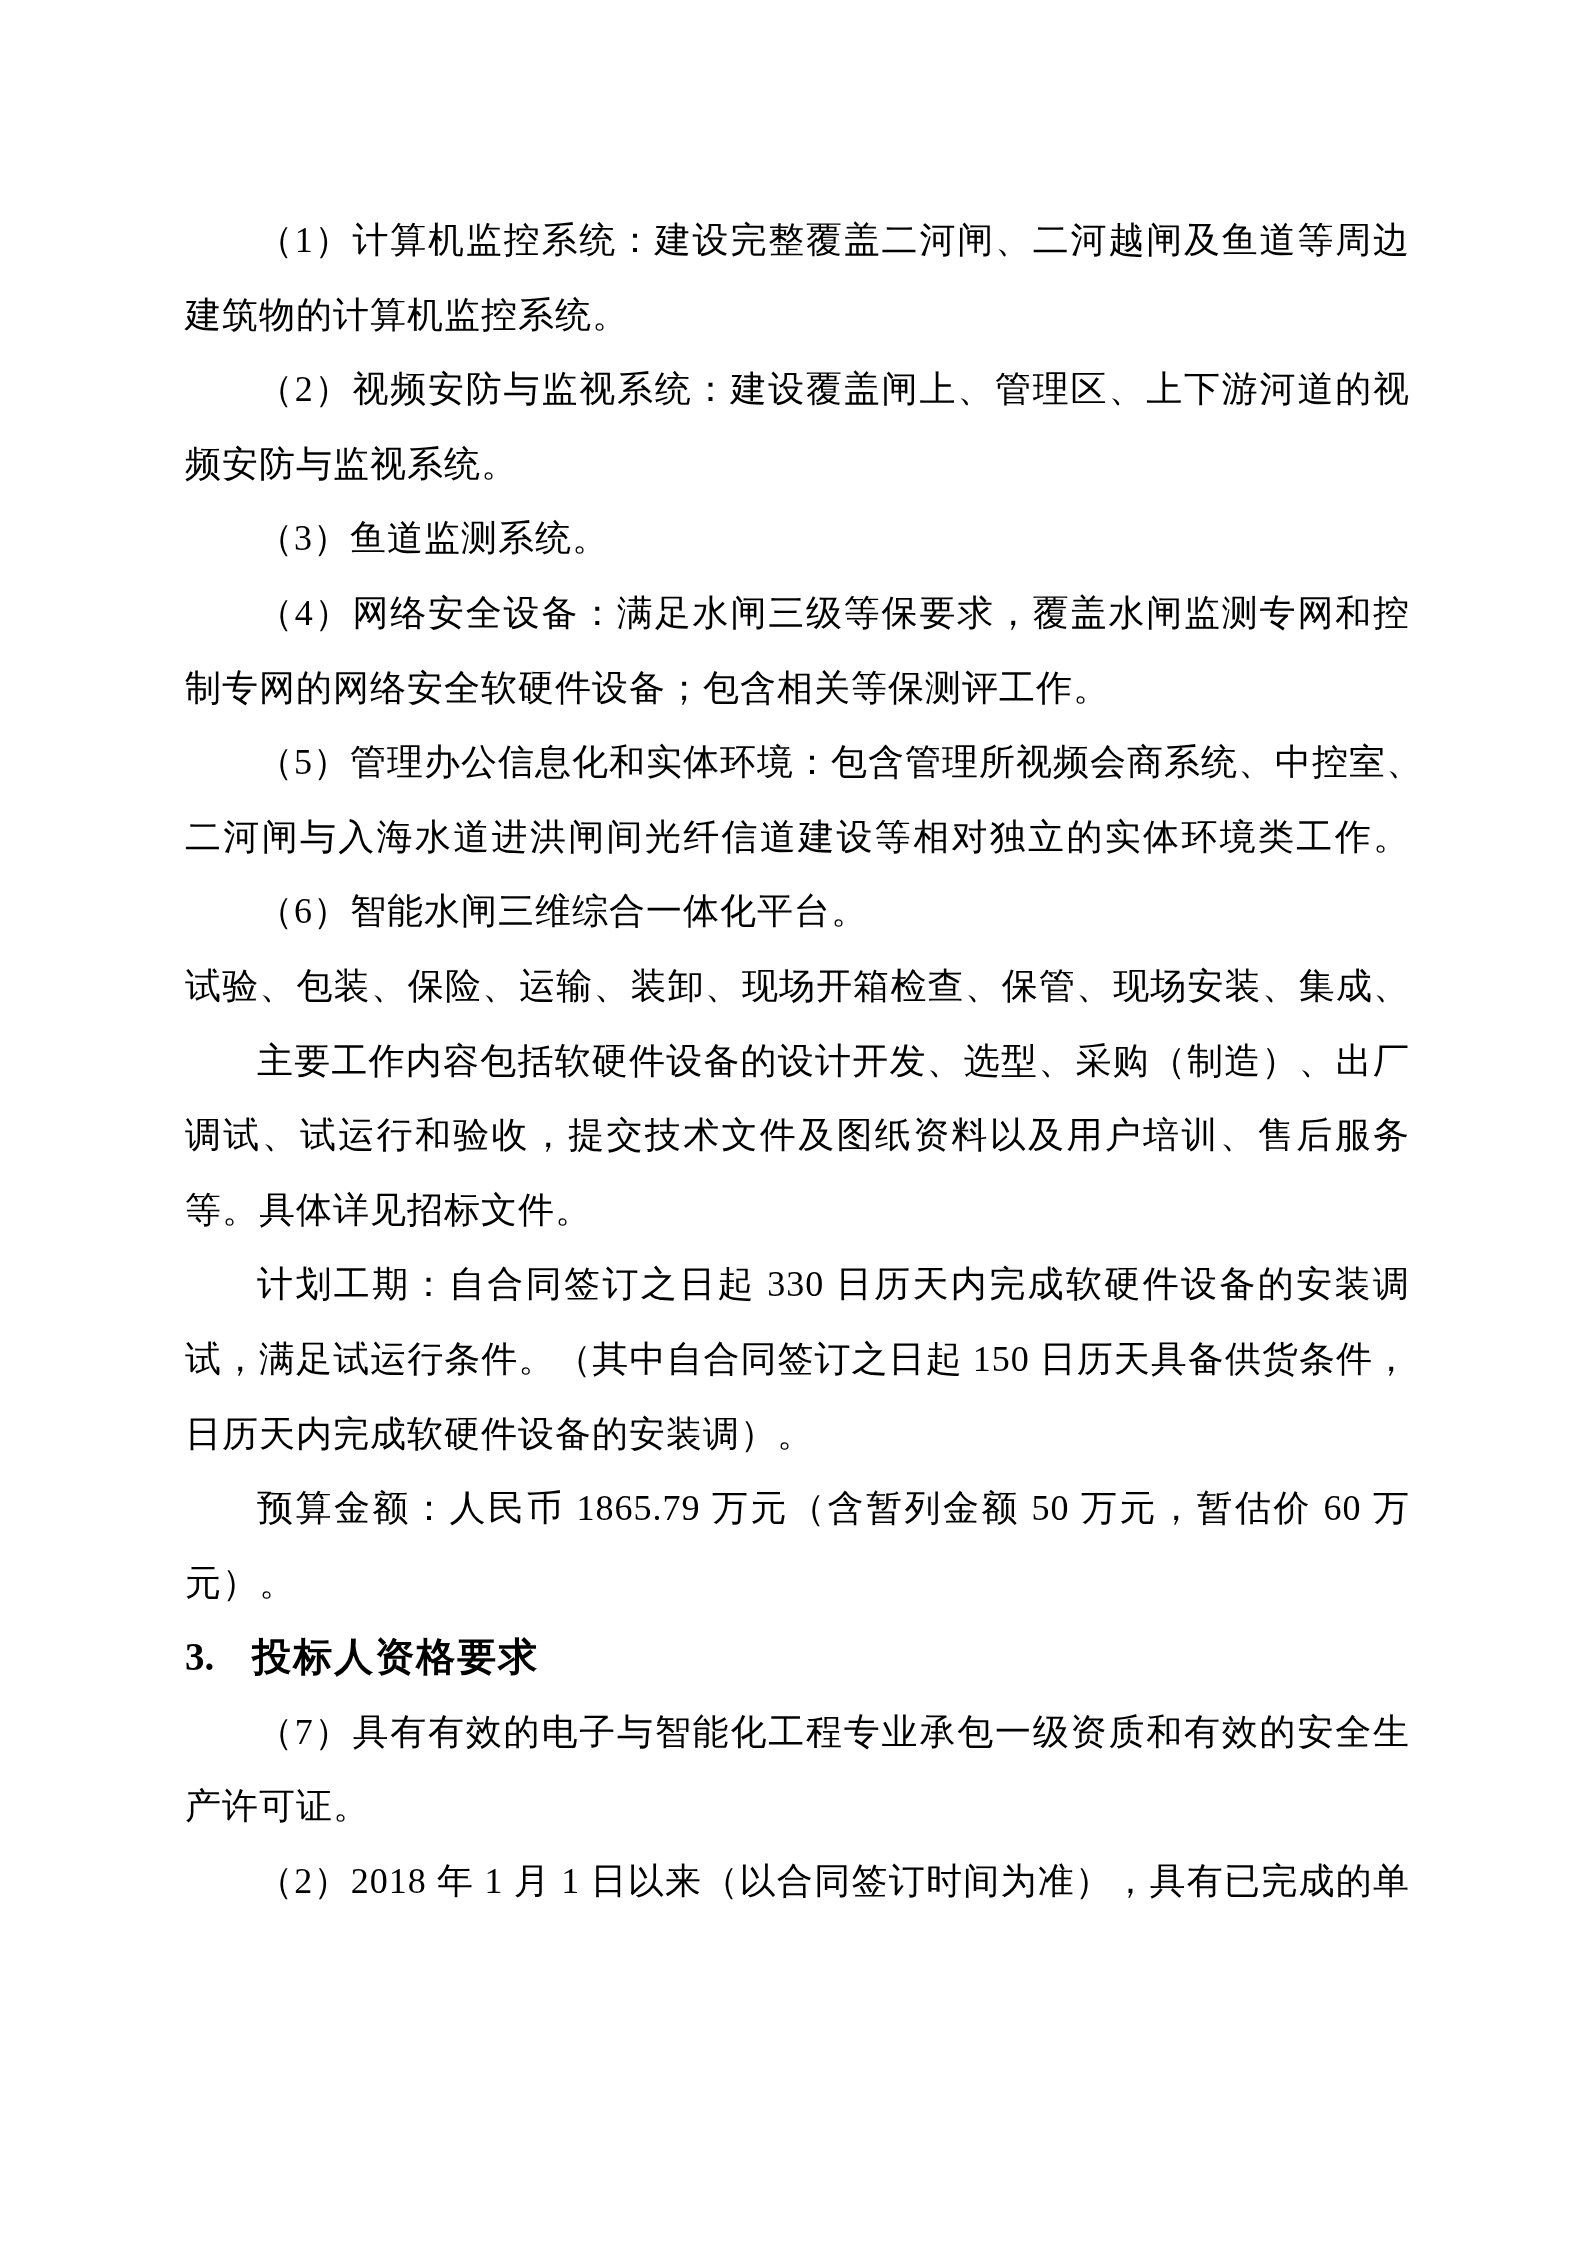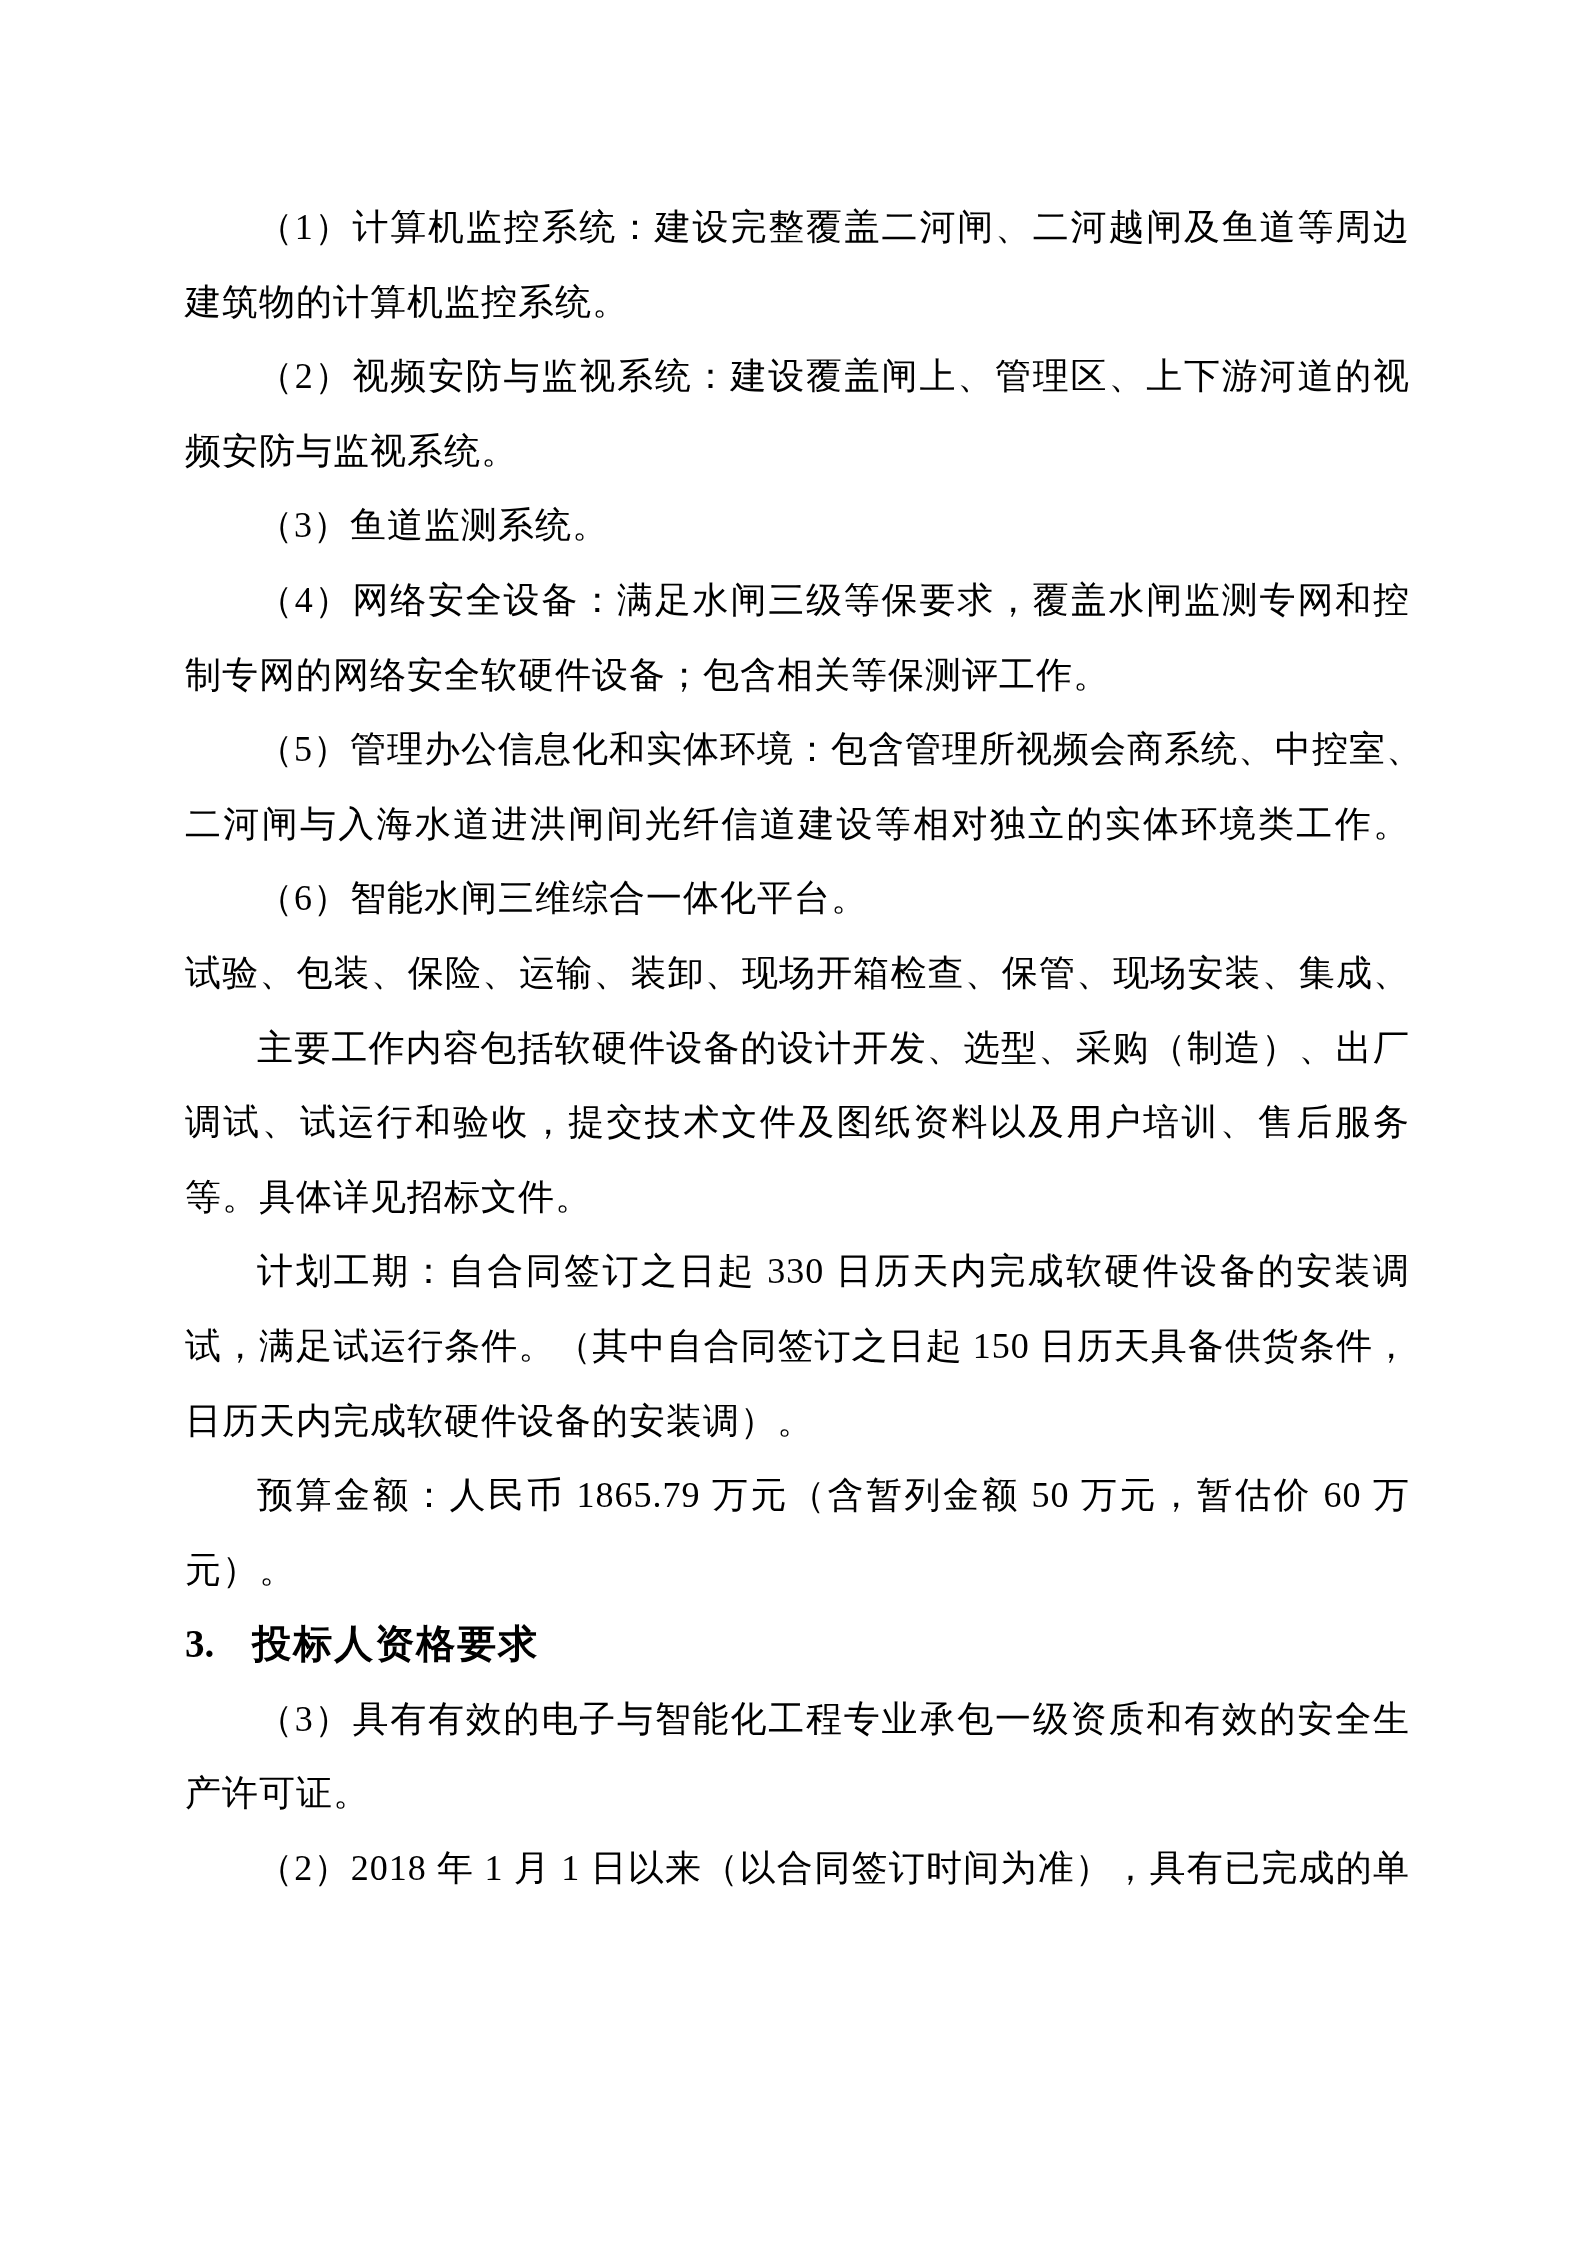--- a/index.html
+++ b/index.html
@@ -10,21 +10,21 @@
   .page {
     position: relative;
     width: 1587px;
     height: 2245px;
     background: #ffffff;
     overflow: hidden;
   }
   .content {
     position: absolute;
     left: 185px;
-    top: 190px;
+    top: 203px;
     width: 1225px;
   }
   .line {
     height: 74.6px;
     line-height: 74.6px;
     font-size: 36px;
     letter-spacing: 1px;
     color: #000000;
     font-family: "Liberation Serif", "DejaVu Serif", serif;
     white-space: nowrap;
@@ -68,17 +68,17 @@
     <div class="line justify">调试、试运行和验收，提交技术文件及图纸资料以及用户培训、售后服务</div>
     <div class="line">等。具体详见招标文件。</div>
     <div class="line indent justify">计划工期：自合同签订之日起 330 日历天内完成软硬件设备的安装调</div>
     <div class="line justify">试，满足试运行条件。（其中自合同签订之日起 150 日历天具备供货条件，</div>
     <div class="line">日历天内完成软硬件设备的安装调）。</div>
     <div class="line indent justify">预算金额：人民币 1865.79 万元（含暂列金额 50 万元，暂估价 60 万</div>
     <div class="line">元）。</div>
     <div class="line heading">
       <span class="h-num">3.</span><span>投标人资格要求</span>
     </div>
-    <div class="line indent justify">（3）具有有效的电子与智能化工程专业承包一级资质和有效的安全生</div>
+    <div class="line indent justify">（7）具有有效的电子与智能化工程专业承包一级资质和有效的安全生</div>
     <div class="line">产许可证。</div>
     <div class="line indent justify">（2）2018 年 1 月 1 日以来（以合同签订时间为准），具有已完成的单</div>
   </div>
 </div>
 
 </body></html>

